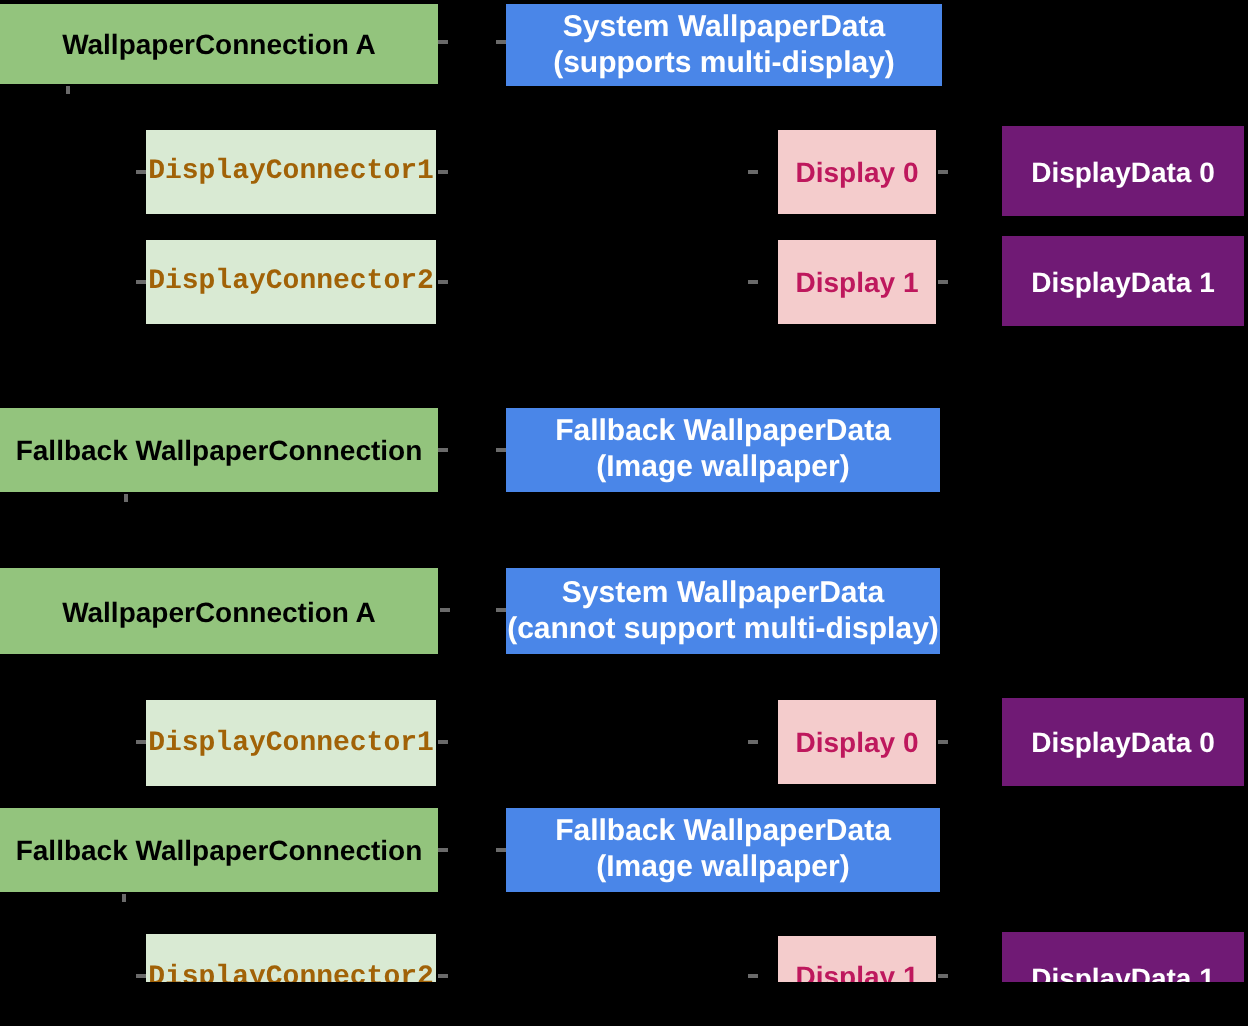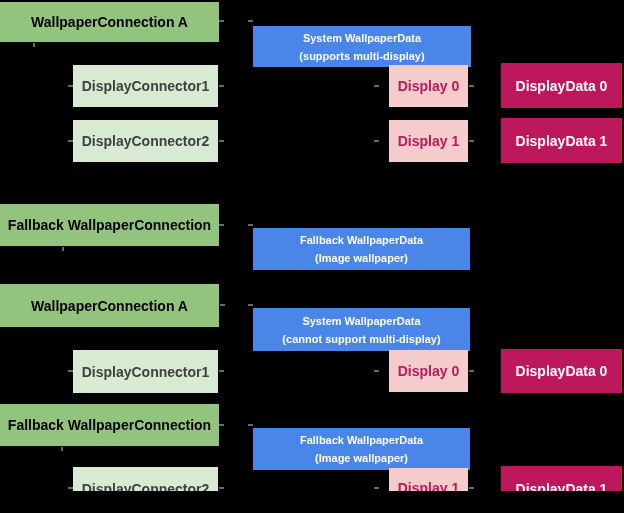--- a/index.html
+++ b/index.html
@@ -17,24 +17,24 @@
     align-items: center;
     justify-content: center;
     text-align: center;
     font-weight: 700;
     font-size: 14px;
     line-height: 18px;
     white-space: pre-line;
     box-sizing: border-box;
   }
   .c-green   { background: #93c47d; color: #000000; }
-  .c-lgreen  { background: #d9ead3; color: #404040; }
-  .c-blue    { background: #4a86e8; color: #ffffff; font-size: 11px; margin-top: 24px; }
+  .c-lgreen  { background: #d9ead3; color: #a16207; font-family: Liberation Mono, monospace; }
+  .c-blue    { background: #4a86e8; color: #ffffff; font-size: 15px; }
   .c-pink    { background: #f4cccc; color: #be185d; }
-  .c-magenta { background: #be185d; color: #ffffff; }
+  .c-magenta { background: #701a75; color: #ffffff; }
   .stub {
     position: absolute;
     width: 5px;
     height: 2px;
     background: #6a6a6a;
   }
   .stub.v { width: 2px; height: 4px; }
   .grp { display: contents; }
 </style>
 </head>

